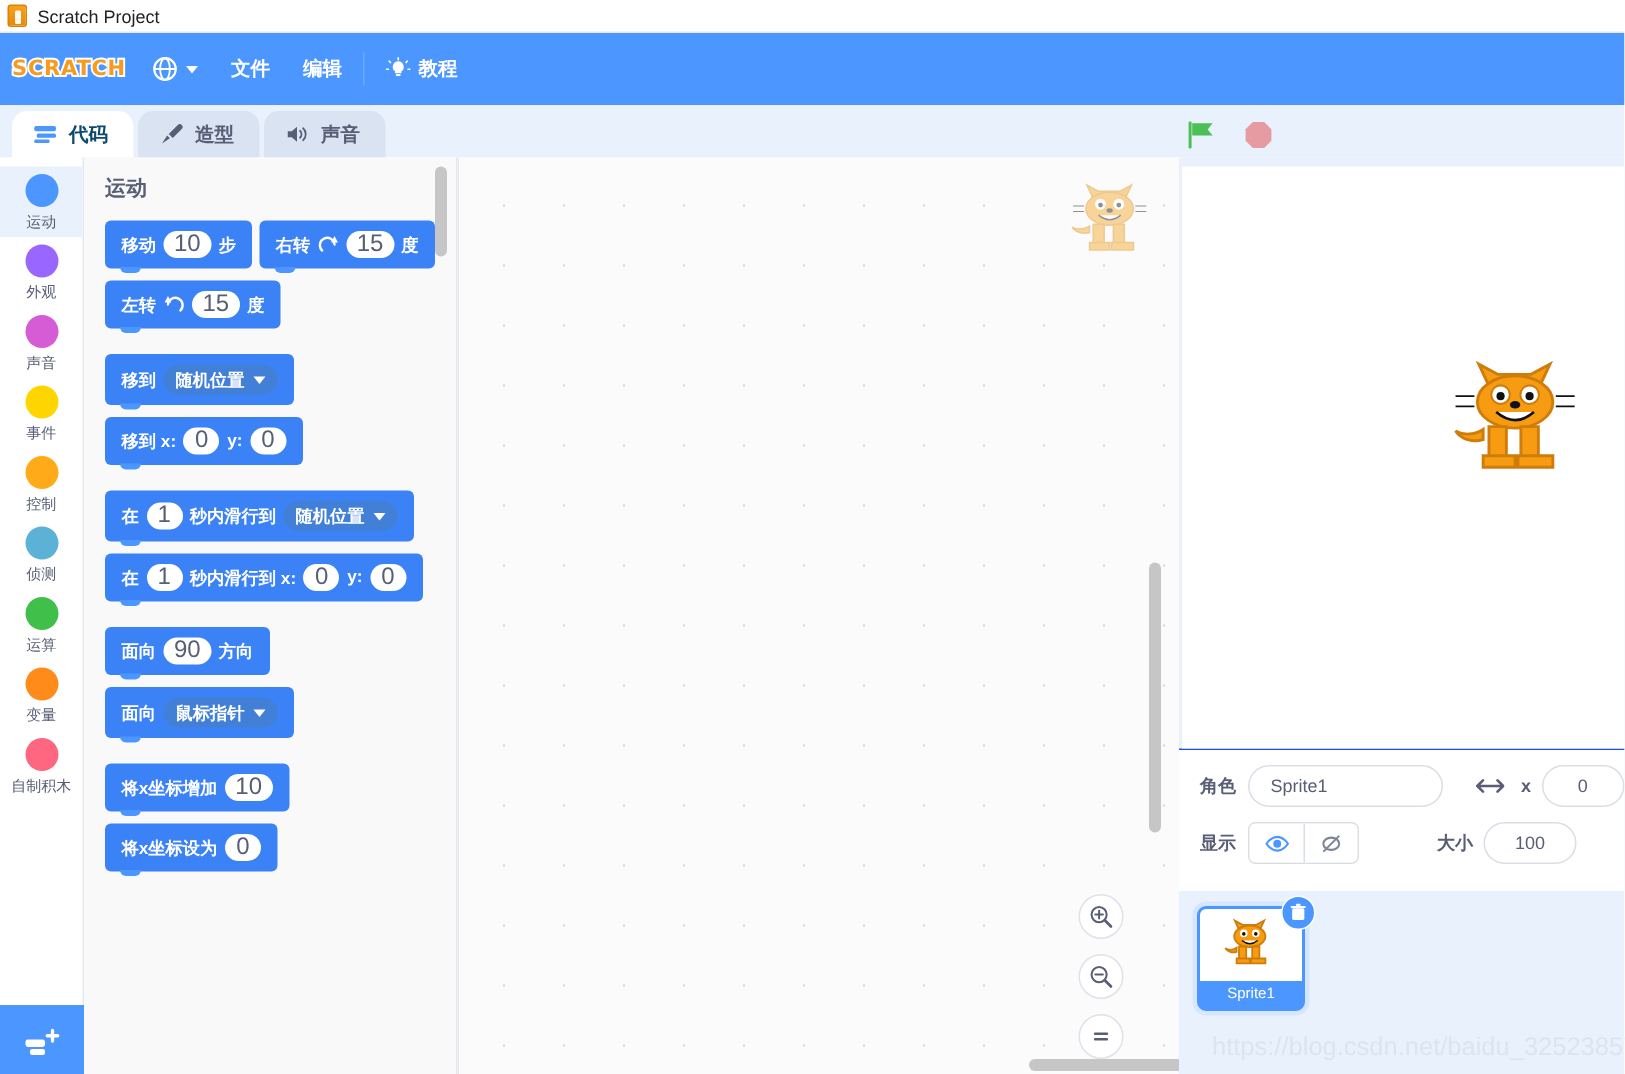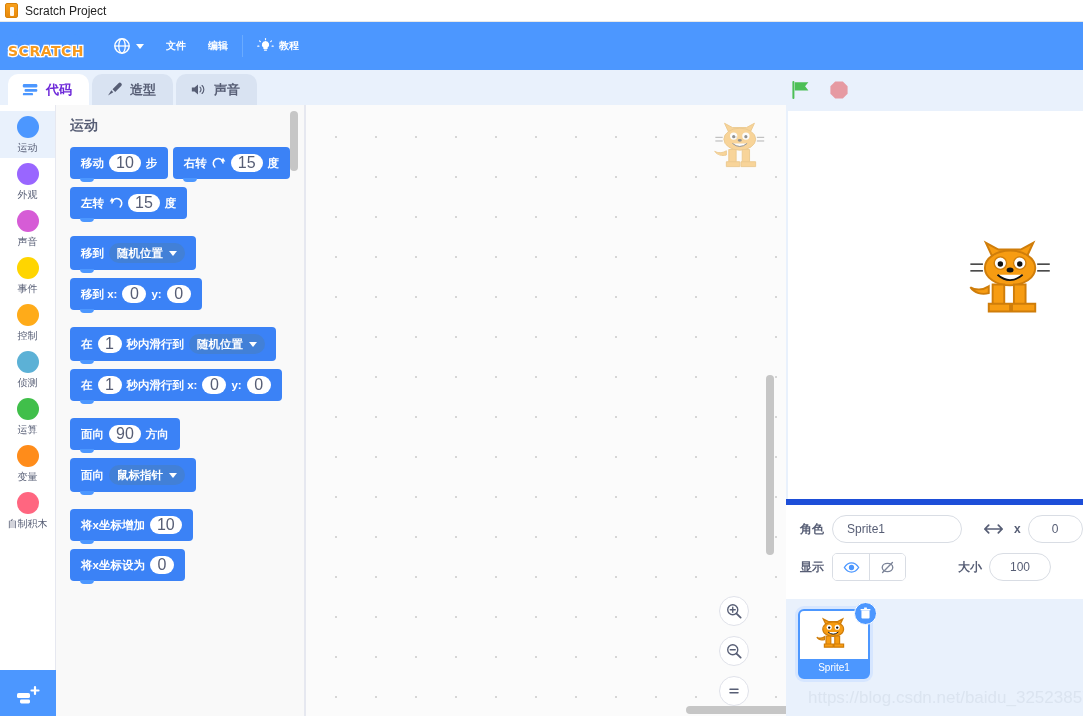--- a/index.html
+++ b/index.html
@@ -25,32 +25,32 @@
   }
   #titlebar .tt { font-size: 12px; color: #222; }
 
   
   #menubar {
     height: 48px; background: #4c97ff; display: flex; align-items: center;
     padding: 0 8px; color: #fff;
   }
   .logo {
     width: 68px; height: 25px; border-radius: 6px;
-    display: flex; align-items: flex-end; justify-content: center;
-    margin: 0 22px 0 4px; background: #4c97ff;
+    display: flex; align-items: center; justify-content: center;
+    margin: 0 10px 0 4px; background: #4c97ff;
   }
   .logo span {
     font-size: 14px; font-weight: bold; letter-spacing: .5px;
     color: #f79a1e; -webkit-text-stroke: 2.6px #ffffff; paint-order: stroke fill;
     font-family: "DejaVu Sans", sans-serif;
   }
   .mgroup { display: flex; align-items: center; height: 48px; }
   .mitem {
     display: flex; align-items: center; gap: 5px;
-    padding: 0 11px; height: 30px; font-size: 10px; font-weight: bold;
+    padding: 0 11px; height: 30px; font-size: 13px; font-weight: bold;
     color: #fff; border-radius: 4px; cursor: pointer; white-space: nowrap;
   }
   .divider { width: 1px; height: 22px; background: #6aabff; margin: 0 3px; }
   .caret {
     width: 0; height: 0; border-left: 4.5px solid transparent;
     border-right: 4.5px solid transparent; border-top: 5px solid #fff;
   }
   #project-title {
     margin-left: 14px; width: 190px; height: 32px;
     background: #6ba8ff; border: 1px solid #8cbcff; border-radius: 4px;
@@ -62,21 +62,21 @@
   #tabbar {
     height: 35px; background: #e9f1fc; display: flex; align-items: flex-end;
     padding-left: 8px; position: relative;
   }
   .tab {
     display: flex; align-items: center; gap: 7px;
     height: 31px; padding: 0 17px 0 14px;
     border-radius: 10px 10px 0 0; font-size: 13px; font-weight: bold;
     cursor: pointer; margin-right: 3px;
   }
-  .tab.active { background: #fff; color: #6d28d9; }
+  .tab.active { background: #fff; color: #0c4a6e; }
   .tab.idle   { background: #d9e3f2; color: #575e75; }
   #greenflag-area {
     position: absolute; left: 790px; bottom: 3px; display: flex; gap: 16px; align-items: center;
   }
 
   
   #body { height: 611px; display: flex; background: #f9f9f9; }
 
   
   #catcol {
@@ -161,21 +161,21 @@
     background: #c6c6c6; border-radius: 4px;
   }
 
   
   #right { width: 297px; display: flex; flex-direction: column; background: #e9f1fc; }
   #stage {
     height: 388px; background: #fff; margin: 6px 0 0 2px;
     position: relative; overflow: hidden;
   }
   #stage-cat { position: absolute; left: 175px; top: 125px; }
-  #spriteinfo { background: #fff; padding: 10px 0 8px 14px; border-top: 6px solid #1d4ed8; }
+  #spriteinfo { background: #fff; padding: 10px 0 8px 14px; border-top: 1px solid #1d4ed8; }
   .row { display: flex; align-items: center; margin-bottom: 10px; }
   .lbl { font-size: 12px; color: #575e75; font-weight: bold; width: 32px; }
   .txtfield {
     width: 130px; height: 28px; border: 1px solid #d9dde4; border-radius: 14px;
     font-size: 12px; color: #575e75; padding: 0 14px;
     display: flex; align-items: center; cursor: text;
   }
   .numfield {
     width: 55px; height: 28px; border: 1px solid #d9dde4; border-radius: 14px;
     font-size: 12px; color: #575e75;

